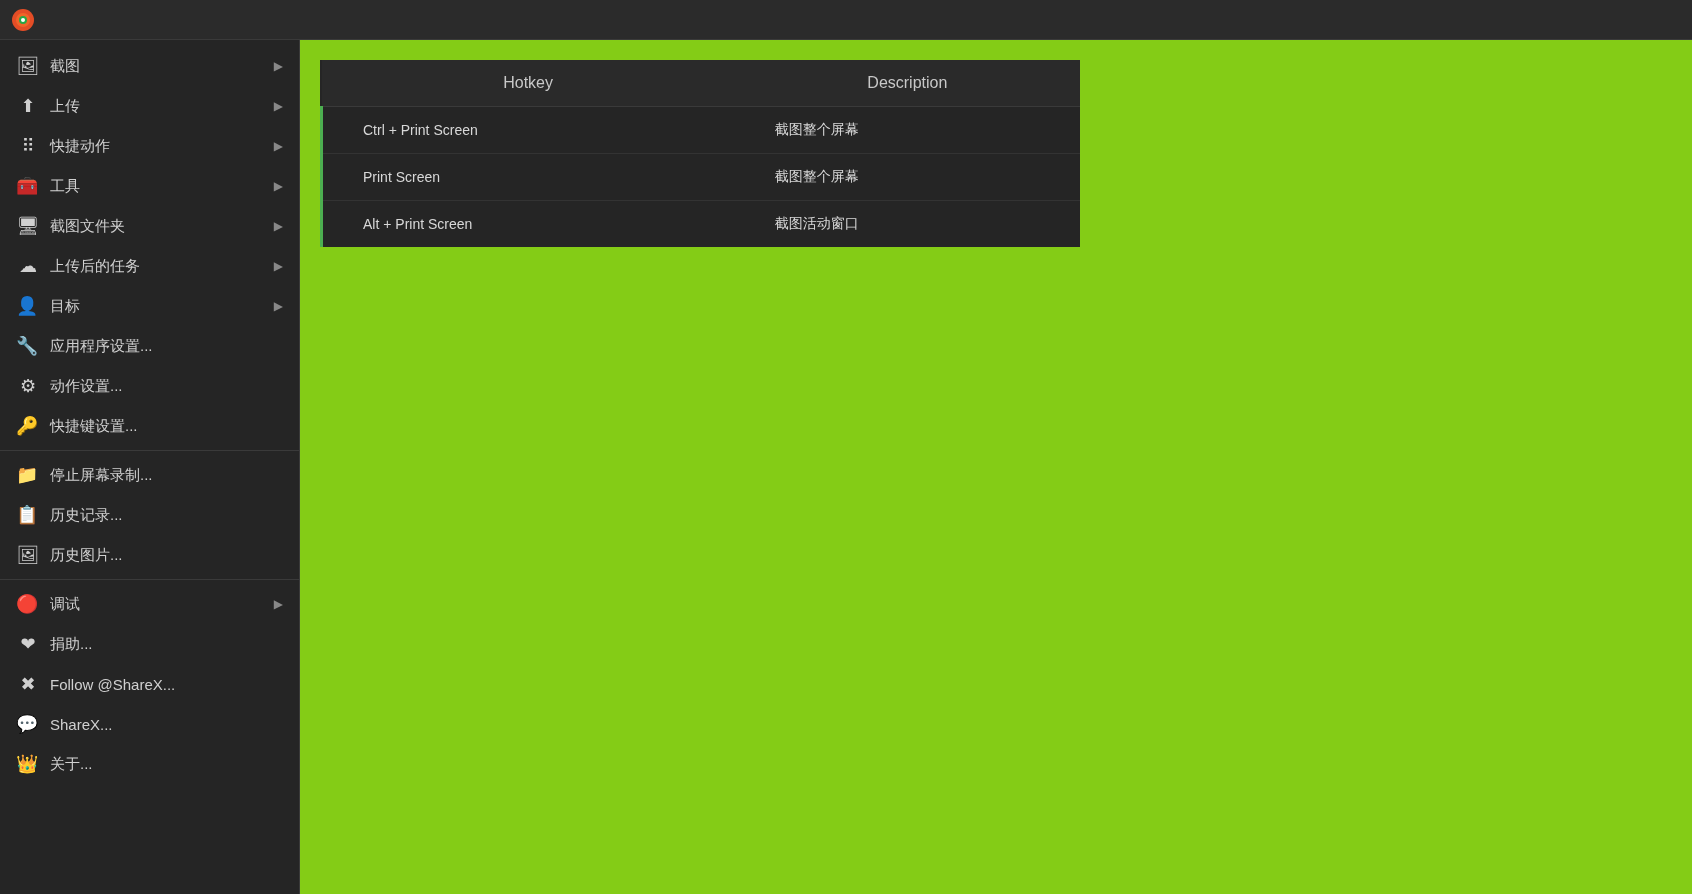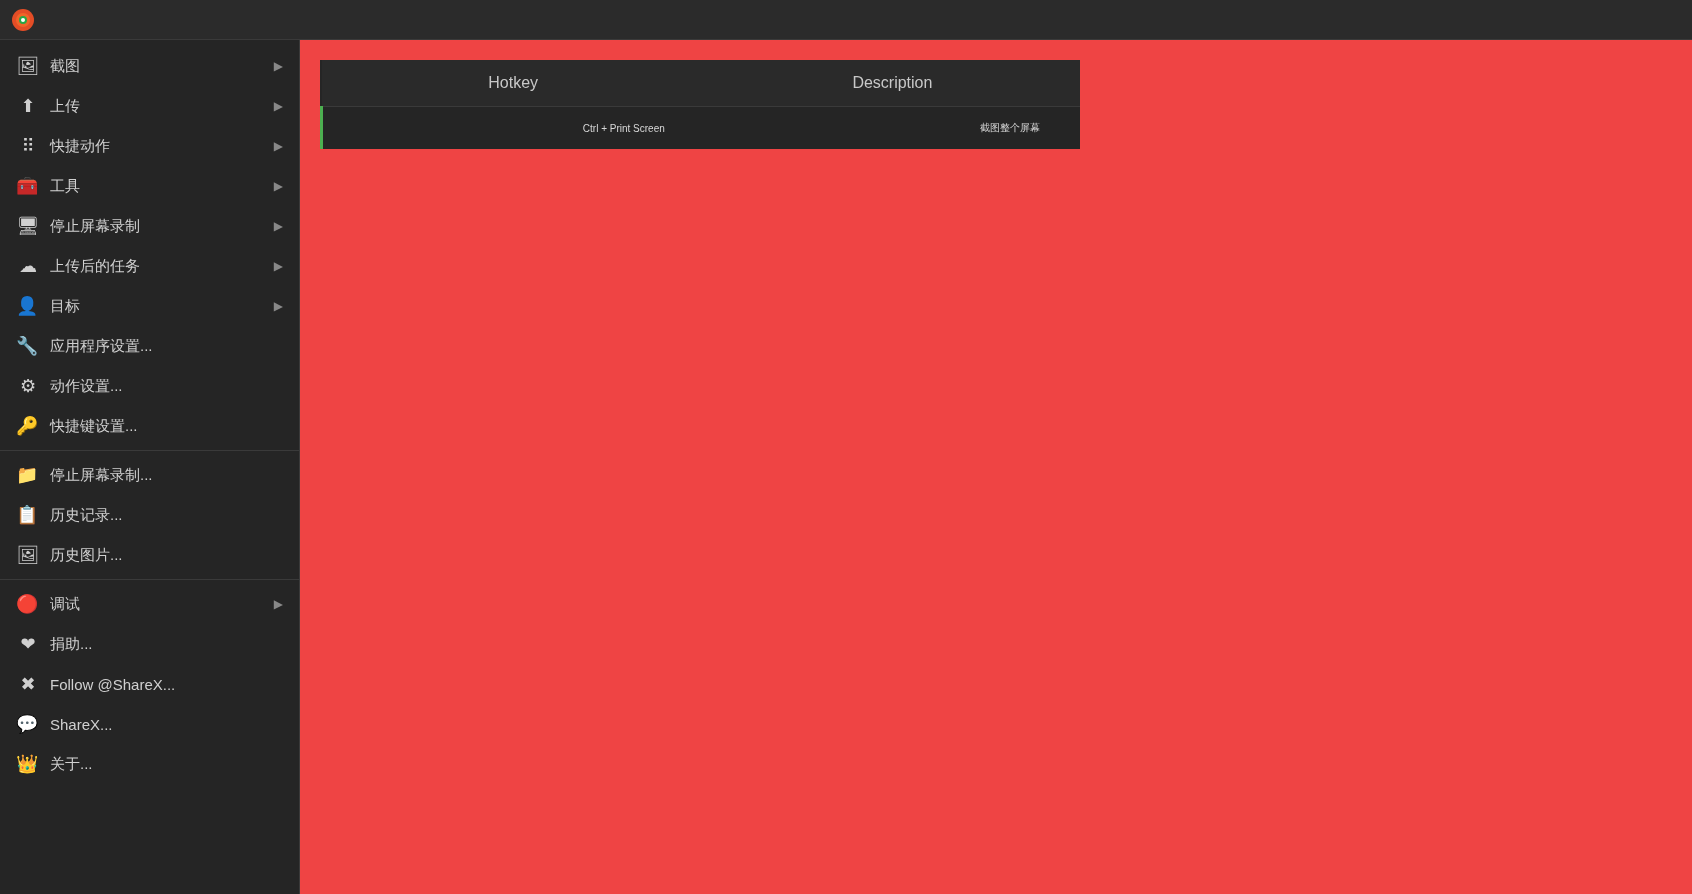--- a/index.html
+++ b/index.html
@@ -102,21 +102,21 @@
     }
 
     .sidebar-divider {
       height: 1px;
       background: #3a3a3a;
       margin: 4px 0;
     }
 
     .content-area {
       flex: 1;
-      background: #ef4444;
+      background: #84cc16;
       padding: 20px;
     }
 
     .hotkey-table {
       width: 760px;
       border-collapse: collapse;
       background: #252525;
     }
 
     .hotkey-table th {
@@ -124,24 +124,24 @@
       font-size: 16px;
       font-weight: 400;
       color: #c8c8c8;
       background: #2a2a2a;
       border-bottom: 1px solid #3a3a3a;
       text-align: center;
     }
 
     .hotkey-table td {
       padding: 14px 40px;
-      font-size: 10px;
+      font-size: 14px;
       color: #d8d8d8;
       border-bottom: 1px solid #333;
-      text-align: right;
+      text-align: left;
     }
 
     .hotkey-table tr td:first-child {
       border-left: 3px solid #4caf50;
     }
 
     .hotkey-table tr:last-child td {
       border-bottom: none;
     }
   </style>
@@ -192,21 +192,21 @@
       <div class="sidebar-item">
         <div class="sidebar-item-left">
           <span class="sidebar-icon">🧰</span>
           <span>工具</span>
         </div>
         <span class="sidebar-arrow">▶</span>
       </div>
       <div class="sidebar-item">
         <div class="sidebar-item-left">
           <span class="sidebar-icon">🖥</span>
-          <span>停止屏幕录制</span>
+          <span>截图文件夹</span>
         </div>
         <span class="sidebar-arrow">▶</span>
       </div>
       <div class="sidebar-item">
         <div class="sidebar-item-left">
           <span class="sidebar-icon">☁</span>
           <span>上传后的任务</span>
         </div>
         <span class="sidebar-arrow">▶</span>
       </div>
@@ -294,17 +294,25 @@
           <tr>
             <th>Hotkey</th>
             <th>Description</th>
           </tr>
         </thead>
         <tbody>
           <tr>
             <td>Ctrl + Print Screen</td>
             <td>截图整个屏幕</td>
           </tr>
+          <tr>
+            <td>Print Screen</td>
+            <td>截图整个屏幕</td>
+          </tr>
+          <tr>
+            <td>Alt + Print Screen</td>
+            <td>截图活动窗口</td>
+          </tr>
         </tbody>
       </table>
   </div>
 
 </div>
 
 </body></html>

